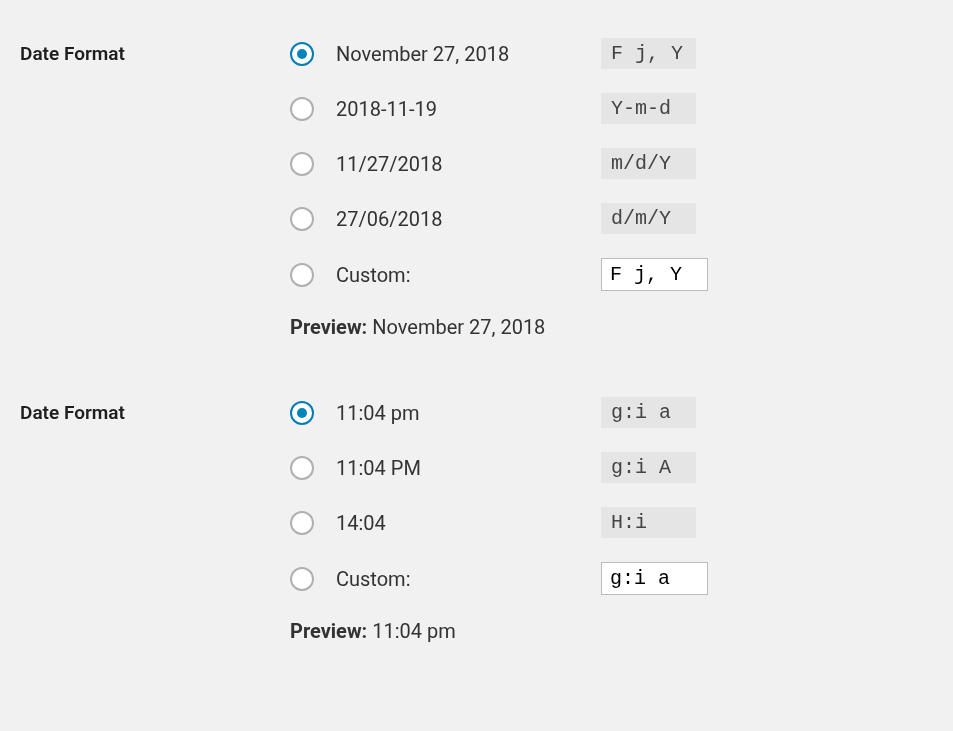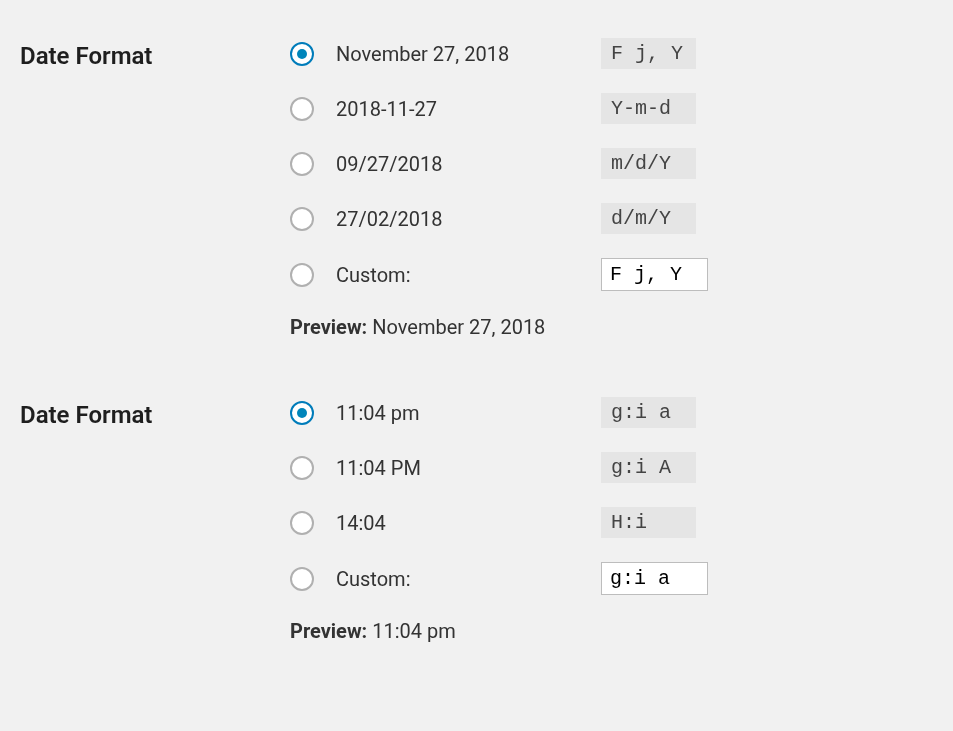--- a/index.html
+++ b/index.html
@@ -16,21 +16,21 @@
       width: 953px;
     }
     .form-table {
       width: 100%;
       border-collapse: collapse;
     }
     .form-table th {
       text-align: left;
       vertical-align: top;
       font-weight: 600;
-      font-size: 24px;
+      font-size: 19px;
       color: #1e1e1e;
       padding: 42px 20px 20px 20px;
       width: 270px;
     }
     .form-table td {
       vertical-align: top;
       padding: 38px 32px 20px 20px;
     }
     .format-option {
       display: flex;
@@ -109,31 +109,31 @@
       <tr>
     <th>Date Format</th>
     <td>
       <div class="format-option">
         <input type="radio" name="date_format" checked="" style="">
         <span class="option-label">November 27, 2018</span>
         <span class="code-badge">F j, Y</span>
       </div>
       <div class="format-option">
         <input type="radio" name="date_format" style="">
-        <span class="option-label">2018-11-27</span>
+        <span class="option-label">2018-11-19</span>
         <span class="code-badge">Y-m-d</span>
       </div>
       <div class="format-option">
         <input type="radio" name="date_format" style="">
-        <span class="option-label">09/27/2018</span>
+        <span class="option-label">11/27/2018</span>
         <span class="code-badge">m/d/Y</span>
       </div>
       <div class="format-option">
         <input type="radio" name="date_format" style="">
-        <span class="option-label">27/02/2018</span>
+        <span class="option-label">27/06/2018</span>
         <span class="code-badge">d/m/Y</span>
       </div>
       <div class="format-option">
         <input type="radio" name="date_format" style="">
         <span class="option-label">Custom:</span>
         <input type="text" class="custom-input" value="F j, Y" style="">
       </div>
       <div class="preview-line">
         <strong>Preview:</strong>
         <span>November 27, 2018</span>

